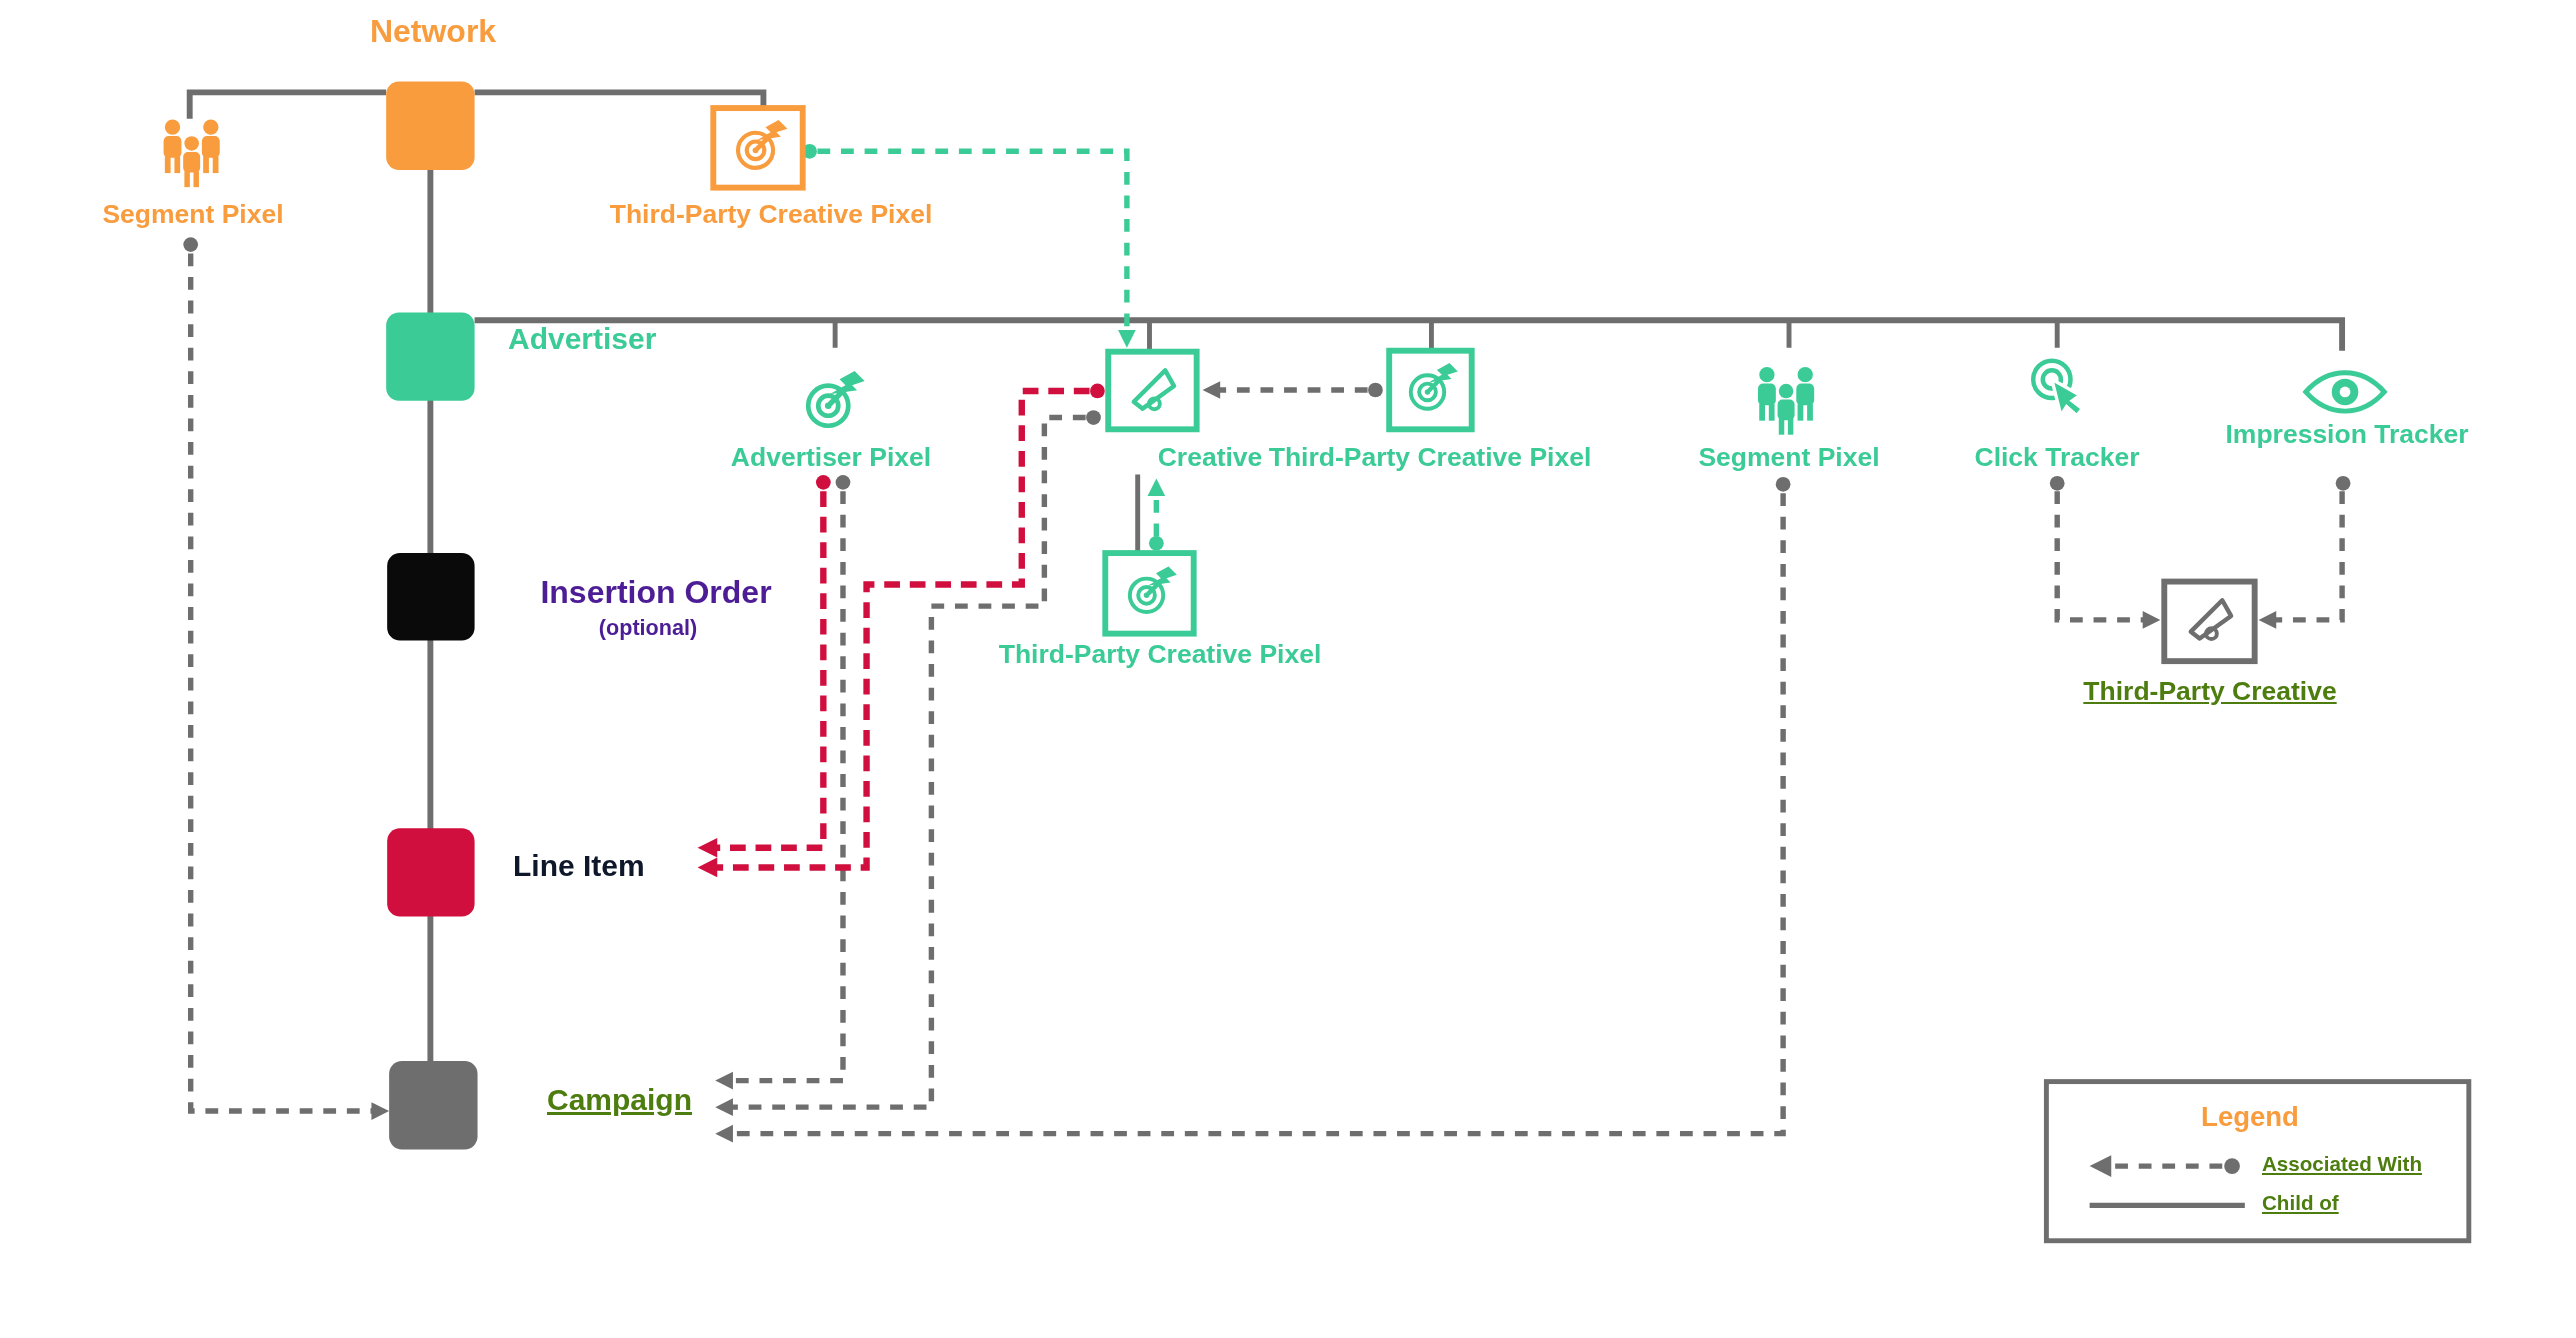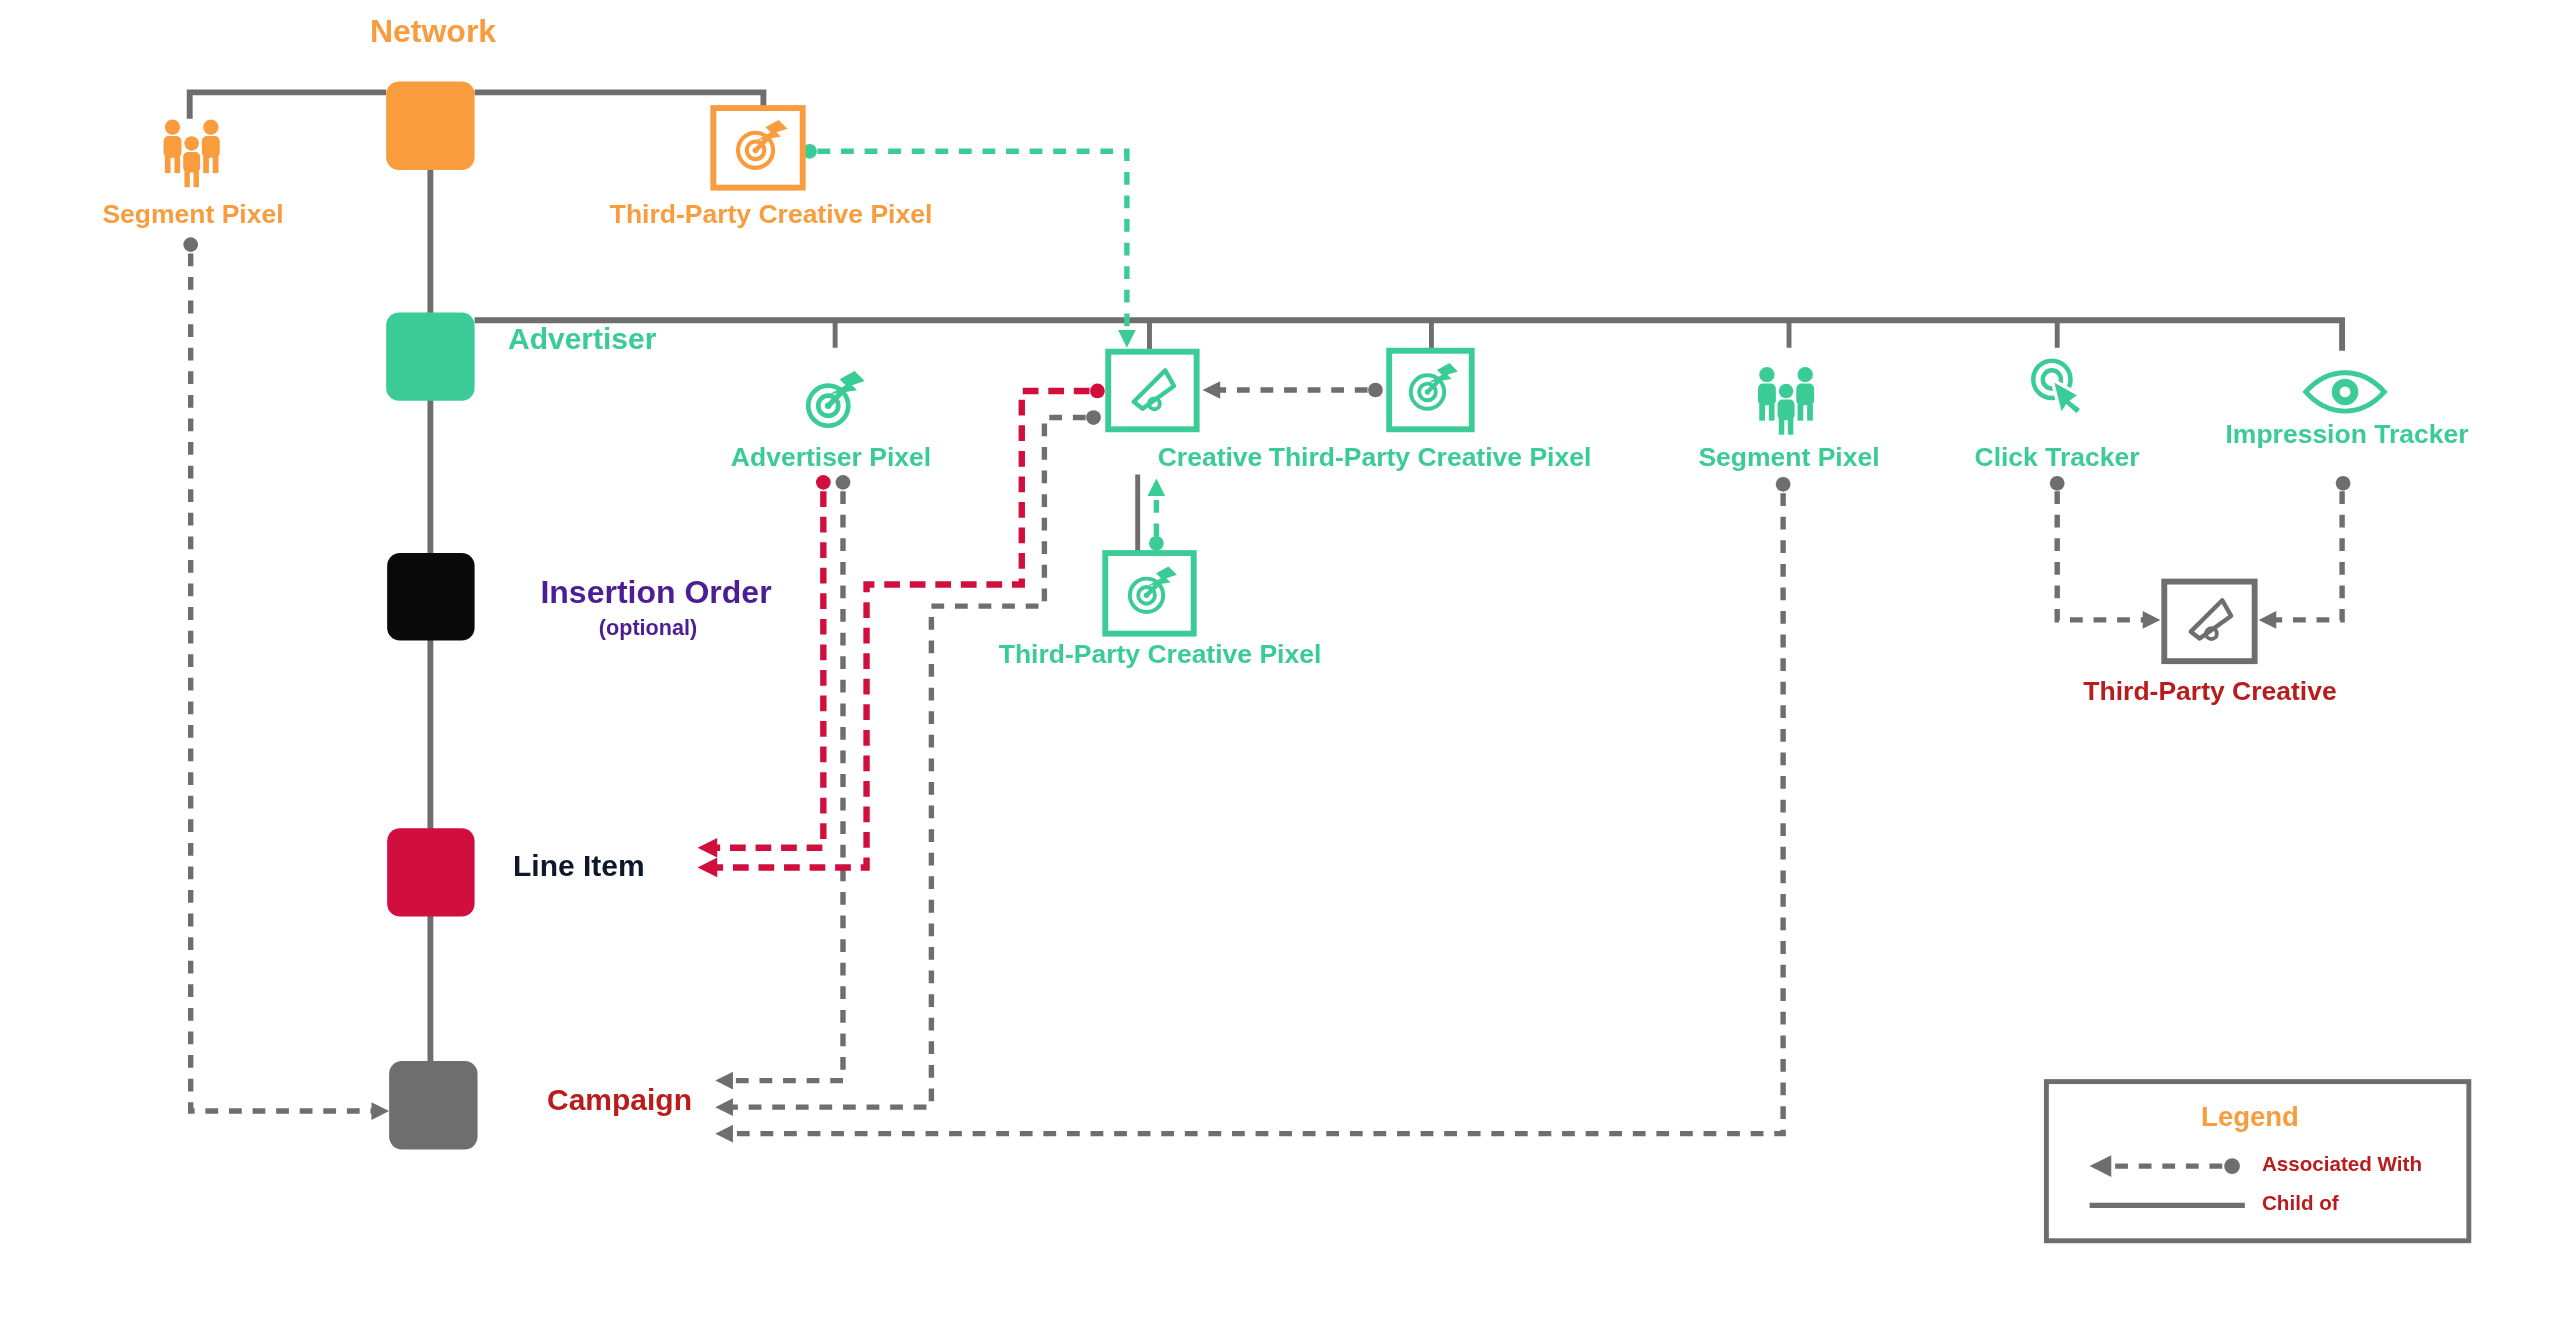--- a/index.html
+++ b/index.html
@@ -15,21 +15,21 @@
     position:absolute;
     font-weight:bold;
     white-space:nowrap;
     line-height:1.1;
     letter-spacing:0px;
   }
   .ctr{transform:translateX(-50%);text-align:center;}
   .orange{color:#F89C3E;}
   .green{color:#3BCB96;}
   .red{color:#0f172a;}
-  .gray{color:#b91c1c;}
+  .gray{color:#4d7c0f;text-decoration:underline;}
   .black{color:#4c1d95;}
   .fs33{font-size:32px;}
   .fs31{font-size:30px;}
   .fs28{font-size:27.5px;}
   .fs27{font-size:26.5px;}
   .fs22{font-size:21.6px;}
   .fs21{font-size:20.6px;}
 </style>
 </head>
 <body>

